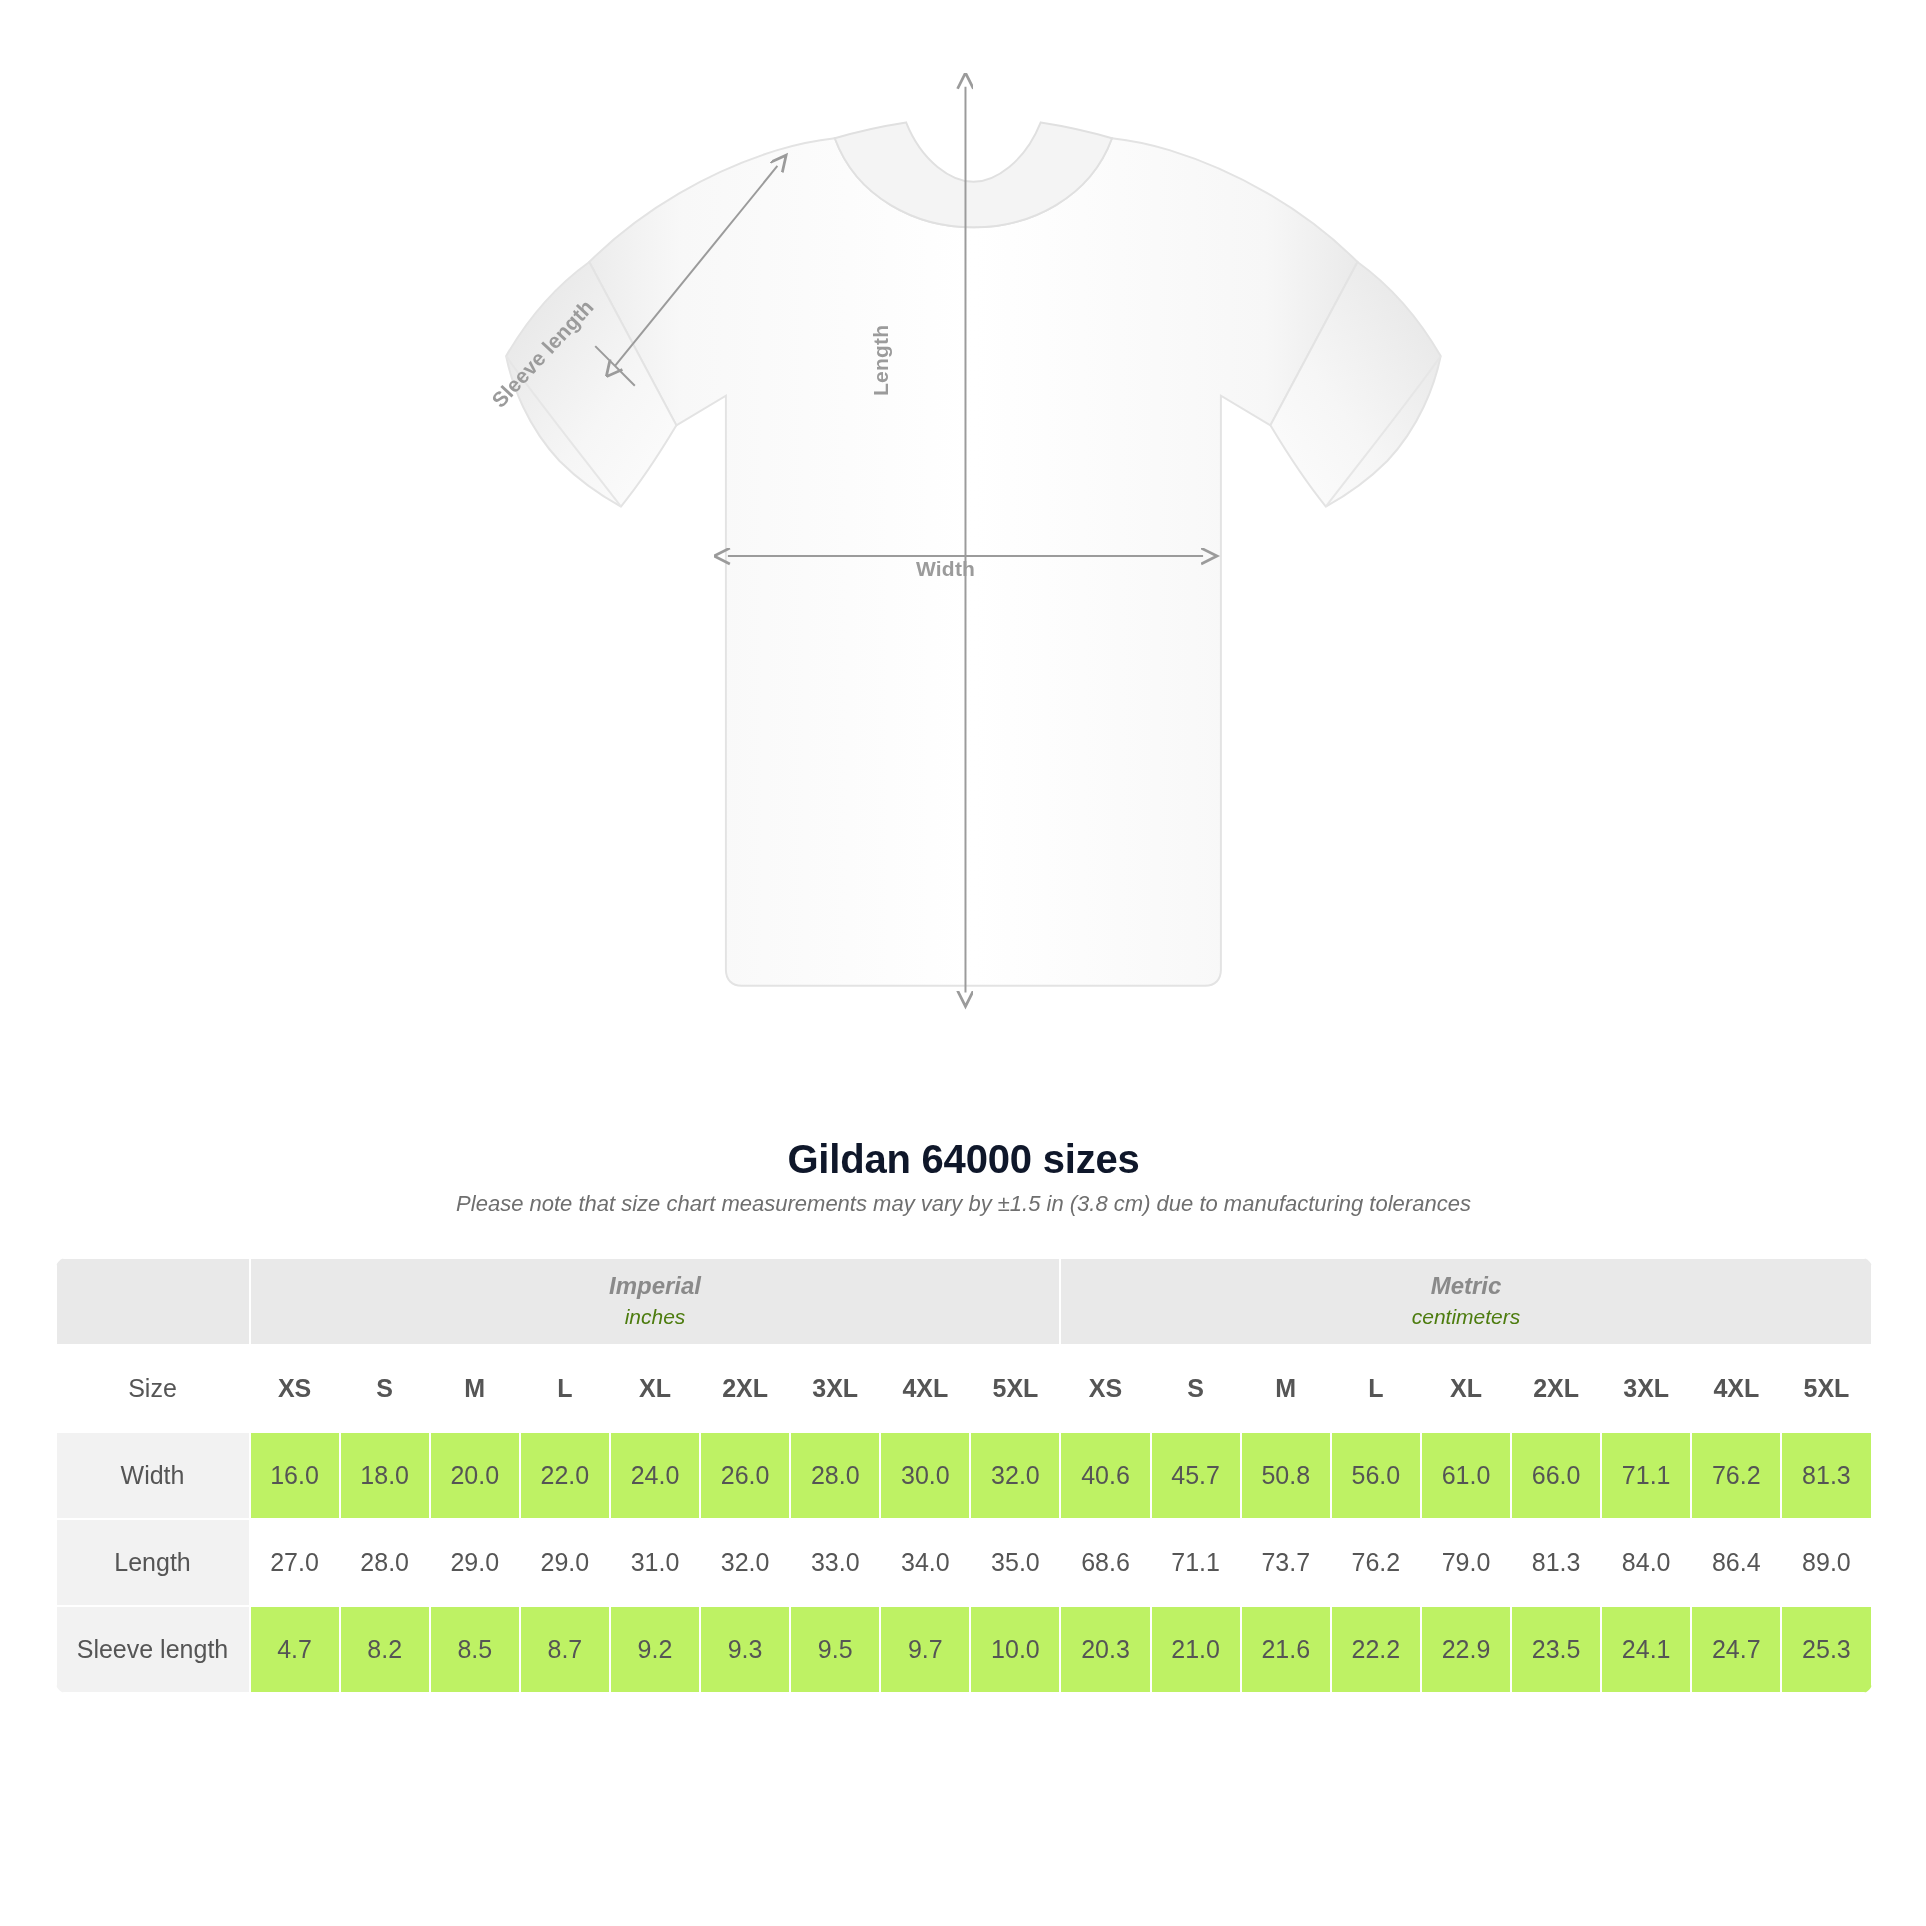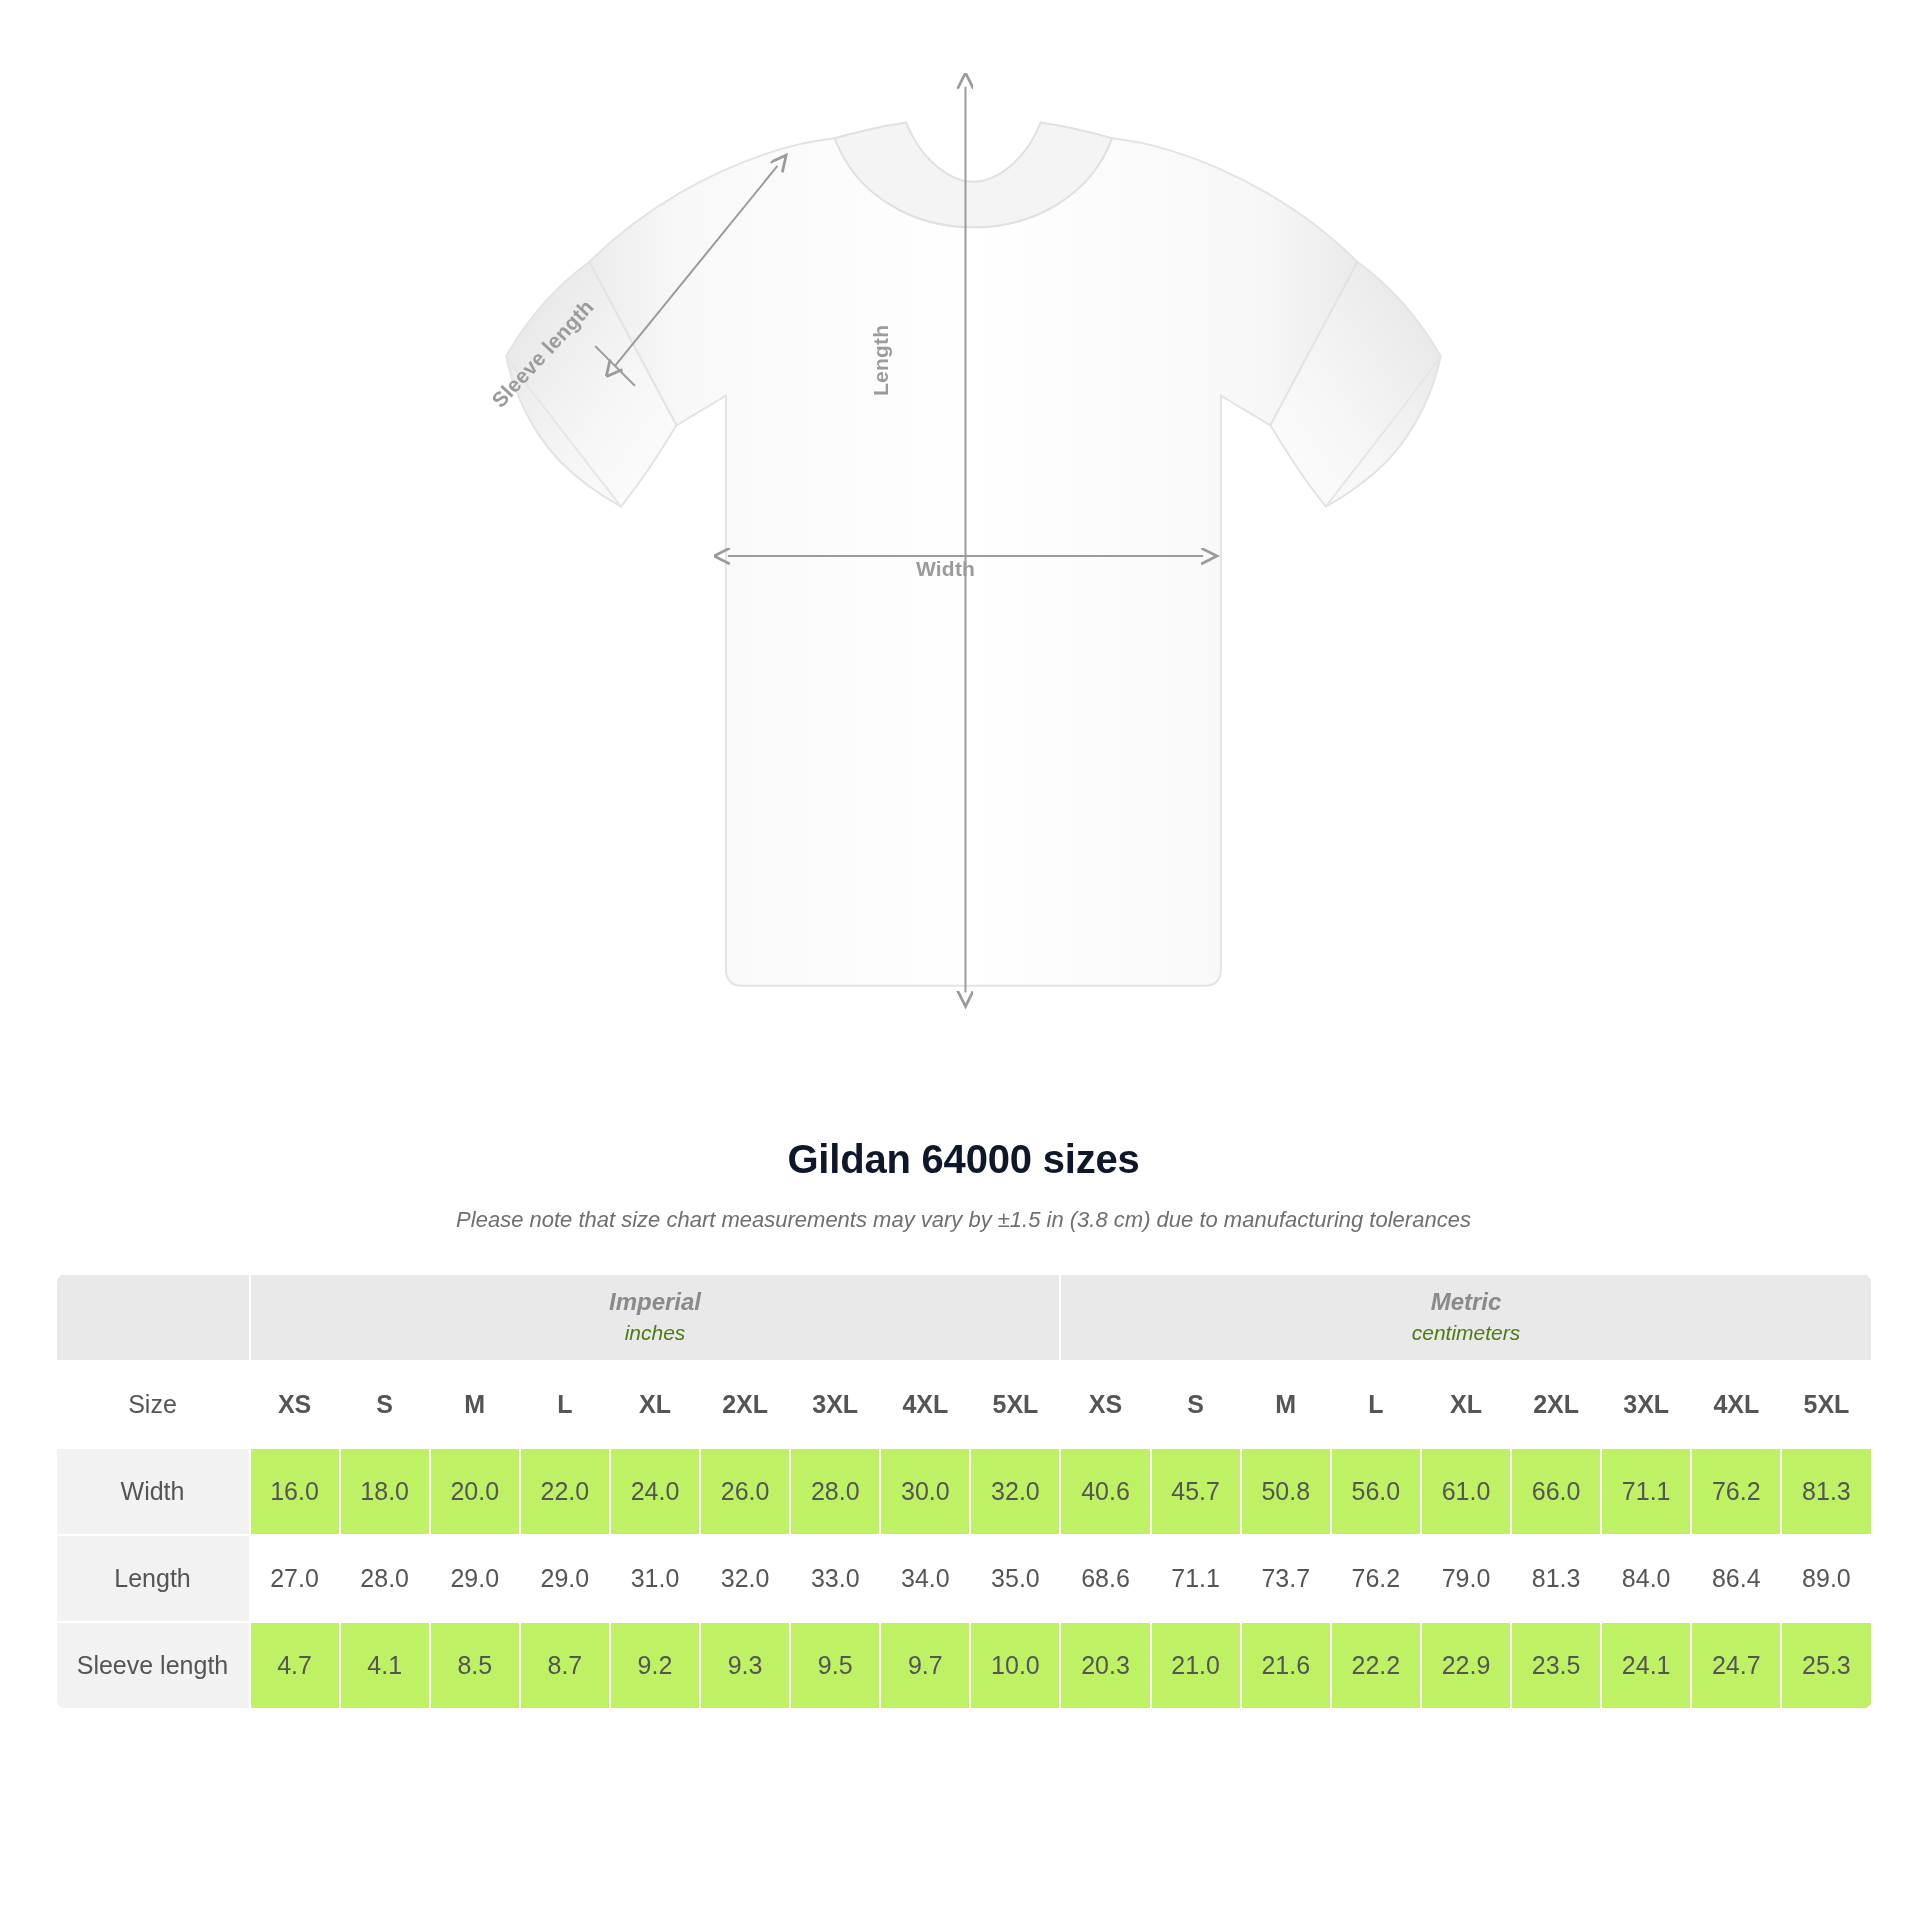--- a/index.html
+++ b/index.html
@@ -71,21 +71,21 @@
     font-size: 40px;
     font-weight: bold;
     color: #0f172a;
     margin: 0;
     letter-spacing: -0.2px;
   }
   .chart-note {
     font-size: 22px;
     font-style: italic;
     color: #6f6f6f;
-    margin: 25px 0 0 0;
+    margin: 9px 0 0 0;
   }
 
   
   .table-wrap {
     margin: 40px auto 0 auto;
     width: 1818px;
     border-radius: 14px;
     overflow: hidden;
     background: #ffffff;
   }
@@ -307,21 +307,21 @@
             <td class="cell-plain">76.2</td>
             <td class="cell-plain">79.0</td>
             <td class="cell-plain">81.3</td>
             <td class="cell-plain">84.0</td>
             <td class="cell-plain">86.4</td>
             <td class="cell-plain">89.0</td>
           </tr>
         <tr>
             <td class="row-label">Sleeve length</td>
             <td class="cell-shade">4.7</td>
-            <td class="cell-shade">4.1</td>
+            <td class="cell-shade">8.2</td>
             <td class="cell-shade">8.5</td>
             <td class="cell-shade">8.7</td>
             <td class="cell-shade">9.2</td>
             <td class="cell-shade">9.3</td>
             <td class="cell-shade">9.5</td>
             <td class="cell-shade">9.7</td>
             <td class="cell-shade">10.0</td>
             <td class="cell-shade">20.3</td>
             <td class="cell-shade">21.0</td>
             <td class="cell-shade">21.6</td>

